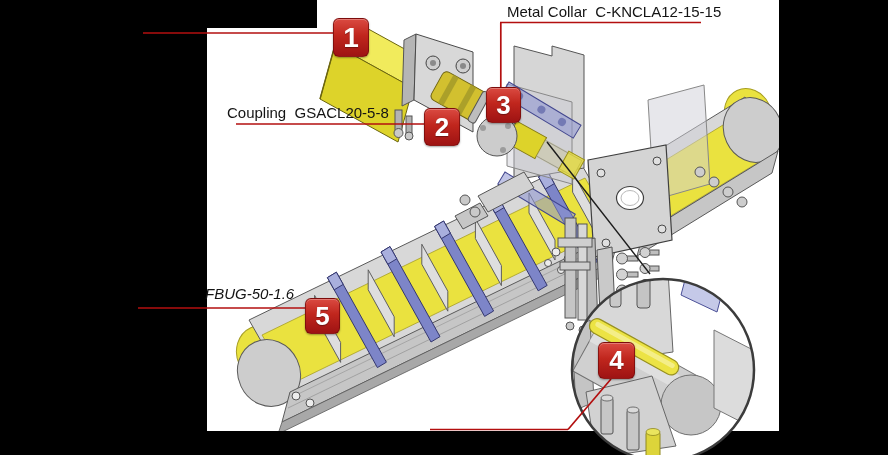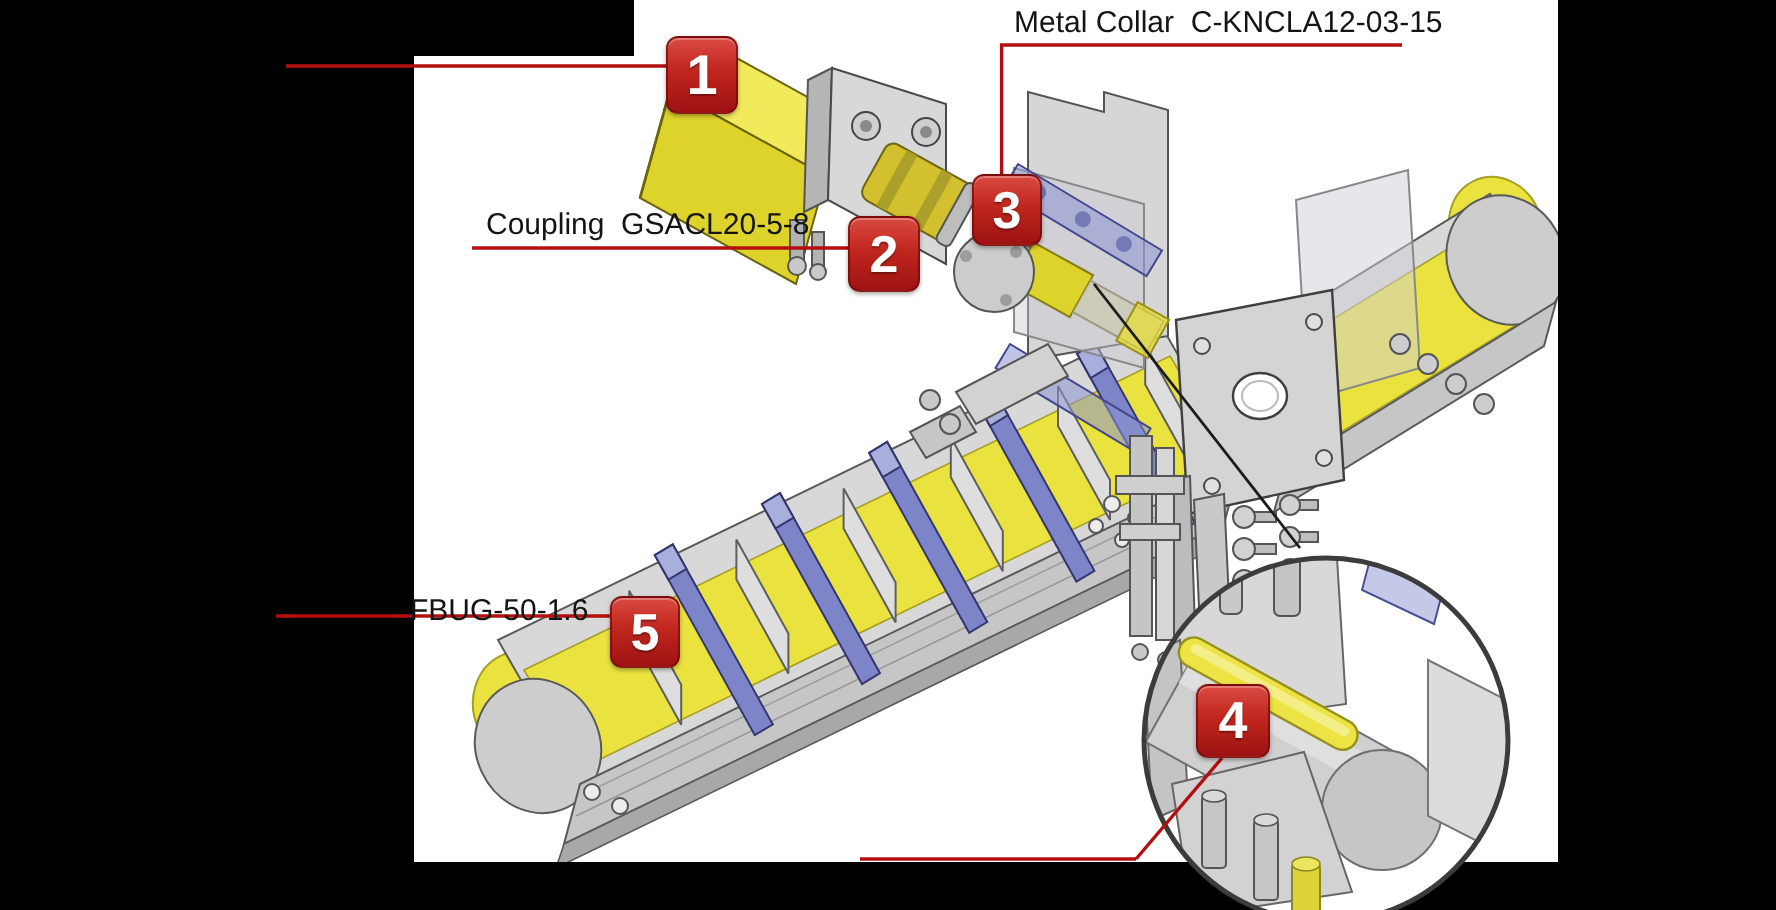--- a/index.html
+++ b/index.html
@@ -229,23 +229,23 @@
     <line x1="143" y1="33" x2="333" y2="33" class="redline"></line>
     <line x1="236" y1="124" x2="425" y2="124" class="redline"></line>
     <line x1="500" y1="22.5" x2="701" y2="22.5" class="redline"></line>
     <line x1="500.8" y1="22.5" x2="500.8" y2="88" class="redline"></line>
     <line x1="430" y1="429.5" x2="568" y2="429.5" class="redline"></line>
     <line x1="568" y1="429.5" x2="611" y2="379" class="redline"></line>
     <line x1="138" y1="308" x2="306" y2="308" class="redline"></line>
   </g>
 </svg>
 
-<div class="callout-label" style="left:243px;top:105px;">Coupling  GSACL20-5-8</div>
-<div class="callout-label" style="left:507px;top:4px;">Metal Collar  C-KNCLA12-03-15</div>
-<div class="callout-label" style="left:205px;top:298px;">FBUG-50-1.6</div>
+<div class="callout-label" style="left:227px;top:105px;">Coupling  GSACL20-5-8</div>
+<div class="callout-label" style="left:507px;top:4px;">Metal Collar  C-KNCLA12-15-15</div>
+<div class="callout-label" style="left:205px;top:286px;font-style:italic;">FBUG-50-1.6</div>
 
 <div class="badge" style="left:333px;top:18px;width:34px;height:37px;font-size:28px;">
   <span>1</span>
 </div>
 <div class="badge" style="left:424px;top:108px;width:34px;height:36px;">
   <span>2</span>
 </div>
 <div class="badge" style="left:486px;top:87px;width:33px;height:34px;">
   <span>3</span>
 </div>

